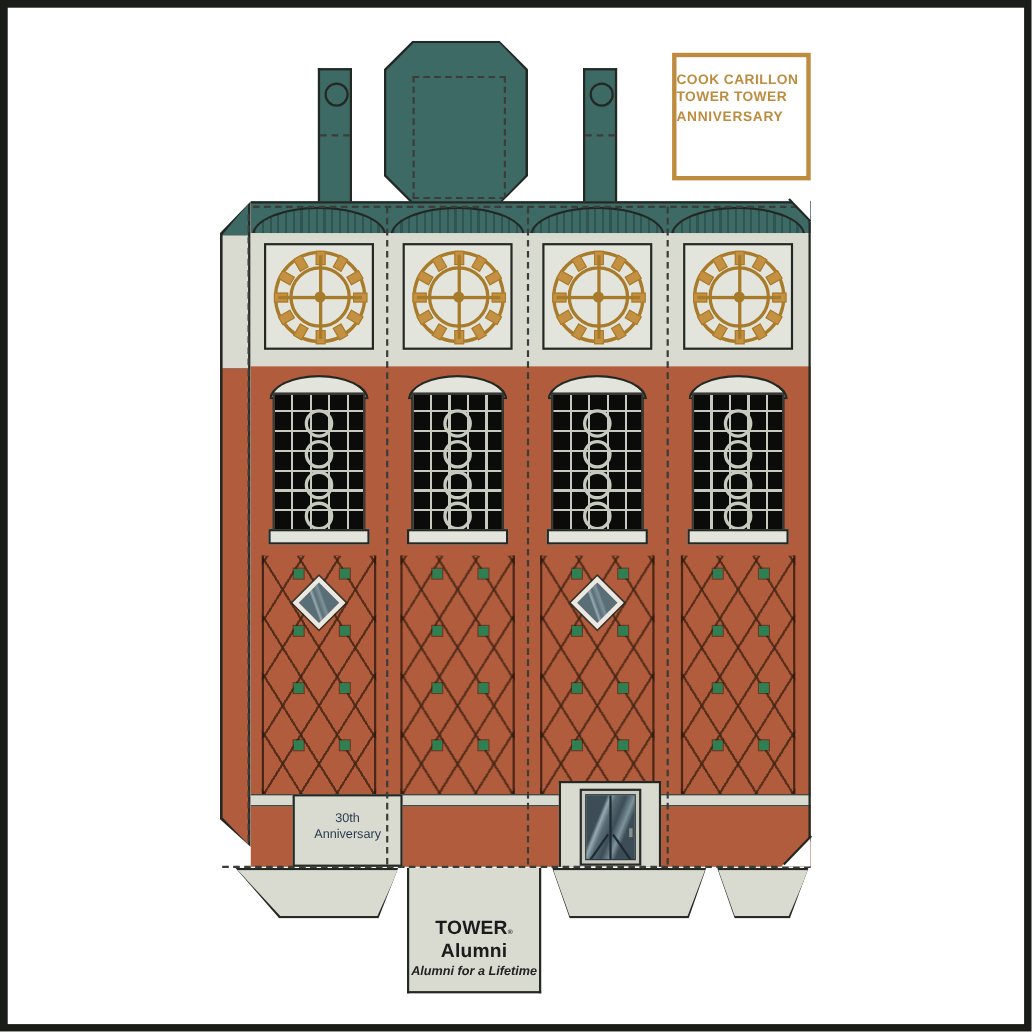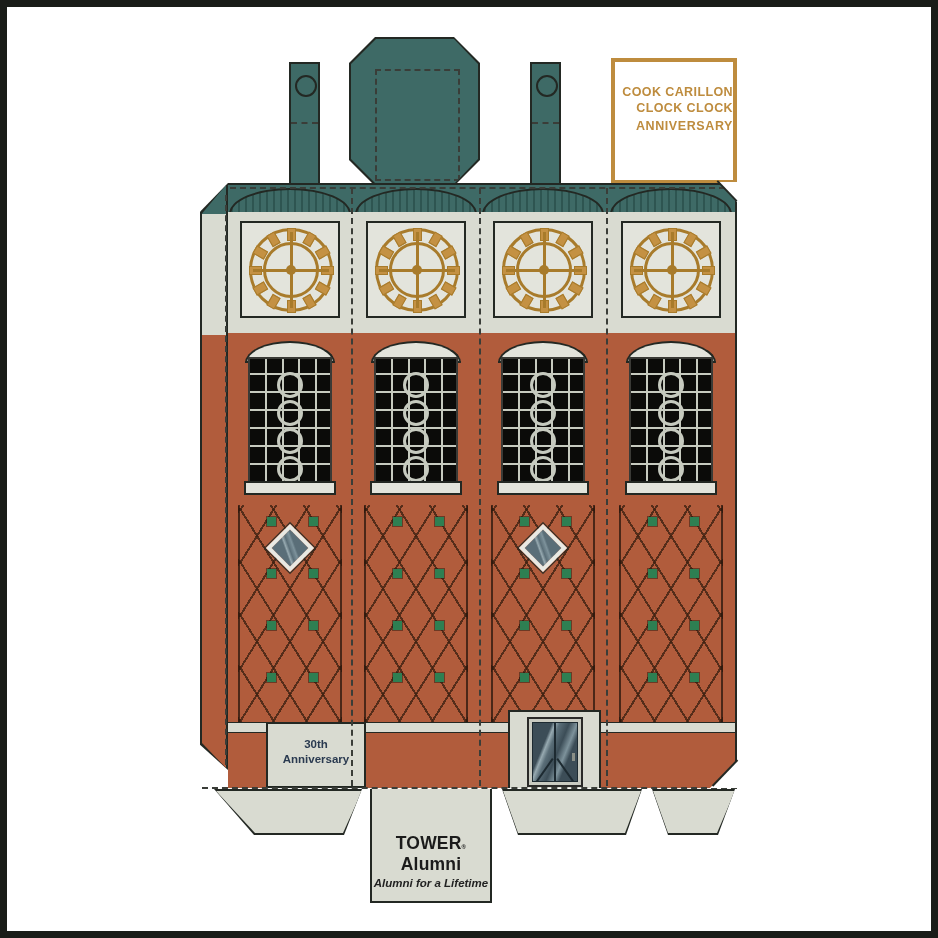--- a/index.html
+++ b/index.html
@@ -8,22 +8,22 @@
     --gold:#C49143; --gold-dark:#A87B2B; --green:#2E7F52; --badge-gold:#BE8C3E;
     --navy:#2A3A50; --glass:#5A6E78; --glass-light:#97AAB1; --door-dark:#3C4D57;
     --ink:#1B1B1B; --frame:#1A1C18; --dash:#3A3D38; --white:#FFFFFF;
   }
   html,body{margin:0;padding:0;background:#fff;}
   body{font-family:"Liberation Sans", sans-serif;}
   .stage{position:relative;width:938px;height:938px;background:var(--white);overflow:hidden;}
   .frame{position:absolute;inset:0;border:7px solid var(--frame);pointer-events:none;z-index:50;}
 
   
-  .badge{position:absolute;left:611px;top:58px;width:118px;height:95px;border:4px solid var(--badge-gold);
-         background:var(--white);text-align:right;color:var(--badge-gold);padding-top:23px;}
+  .badge{position:absolute;left:611px;top:48px;width:118px;height:95px;border:4px solid var(--badge-gold);
+         background:var(--white);text-align:left;color:var(--badge-gold);padding-top:13px;}
   .b1{font-size:12.5px;font-weight:800;letter-spacing:.4px;line-height:1.25;}
   .brow{display:flex;justify-content:center;align-items:flex-start;height:46px;margin-top:1px;}
   .b30{font-size:52px;font-weight:800;line-height:.82;letter-spacing:-2px;}
   .bth{font-size:19px;font-weight:800;margin-left:1px;margin-top:1px;}
   .b3{font-size:12.5px;font-weight:800;letter-spacing:.6px;margin-top:3px;}
 
   
   .octa-out{position:absolute;left:349px;top:37px;width:131px;height:149px;
     clip-path:polygon(26px 0,105px 0,100% 26px,100% 123px,105px 100%,26px 100%,0 123px,0 26px);
     background:var(--outline);}
@@ -83,21 +83,21 @@
   .stud{position:absolute;width:9px;height:9px;background:var(--green);outline:1px solid rgba(40,22,12,.5);}
   .diamond{position:absolute;top:198px;width:34px;height:34px;transform:rotate(45deg);
     background:linear-gradient(25deg,var(--glass) 0 35%,var(--glass-light) 40%,var(--glass) 48%,#7d929b 60%,var(--glass) 66%);
     border:4px solid #E8E9E3;box-shadow:0 0 0 1.5px rgba(35,40,35,.8);box-sizing:border-box;}
 
   
   .stripe{position:absolute;left:228px;top:722px;width:509px;height:11px;background:var(--cream);
           border-top:1.5px solid var(--outline);border-bottom:1.5px solid var(--outline);box-sizing:border-box;z-index:3;}
   .anniv-block{position:absolute;left:266px;top:722px;width:100px;height:66px;background:var(--cream);
           border:2px solid var(--outline);box-sizing:border-box;z-index:4;text-align:center;
-          color:var(--navy);font-weight:700;font-size:11.5px;line-height:1.3;padding-top:13px;}
+          color:var(--navy);font-weight:400;font-size:11.5px;line-height:1.3;padding-top:13px;}
   .door-block{position:absolute;left:508px;top:710px;width:93px;height:78px;background:var(--cream);
           border:2px solid var(--outline);border-bottom:none;box-sizing:border-box;z-index:4;}
   .door-frame{position:absolute;left:17px;top:5px;width:56px;height:70px;border:2px solid #2A2A28;background:#C9CBC1;box-sizing:border-box;}
   .door-leaf{position:absolute;inset:3px;background:
       linear-gradient(112deg,var(--door-dark) 0 28%,var(--glass-light) 33%,var(--glass) 40%,var(--door-dark) 54%,#7d929b 66%,var(--door-dark) 74%);
       border:1px solid #1d2a31;box-sizing:border-box;overflow:hidden;}
   .door-split{position:absolute;left:50%;top:0;bottom:0;width:1.5px;margin-left:-0.75px;background:#1d2a31;}
   .door-brace-l{position:absolute;left:-4px;bottom:10px;width:30px;height:1.5px;background:#1d2a31;transform:rotate(-55deg);}
   .door-brace-r{position:absolute;right:-4px;bottom:10px;width:30px;height:1.5px;background:#1d2a31;transform:rotate(55deg);}
   .door-handle{position:absolute;right:2px;top:30px;width:3px;height:8px;background:#8a8f87;}
@@ -129,21 +129,21 @@
   .rmark{font-size:6px;vertical-align:baseline;}
   .tagline{font-size:11.5px;font-style:italic;font-weight:700;color:#222;margin-top:2px;}
 </style>
 </head>
 <body>
 
 <div class="stage">
 
   <div class="badge">
     <div class="b1">COOK CARILLON</div>
-    <div class="b1">CLOCK CLOCK</div>
+    <div class="b1">TOWER TOWER</div>
     <div class="b3">ANNIVERSARY</div>
   </div>
 
   <div class="octa-out">
     <div class="octa-in">
       <div class="octa-dash"></div>
     </div>
   </div>
 
   <div class="post" style="left:289px;">

